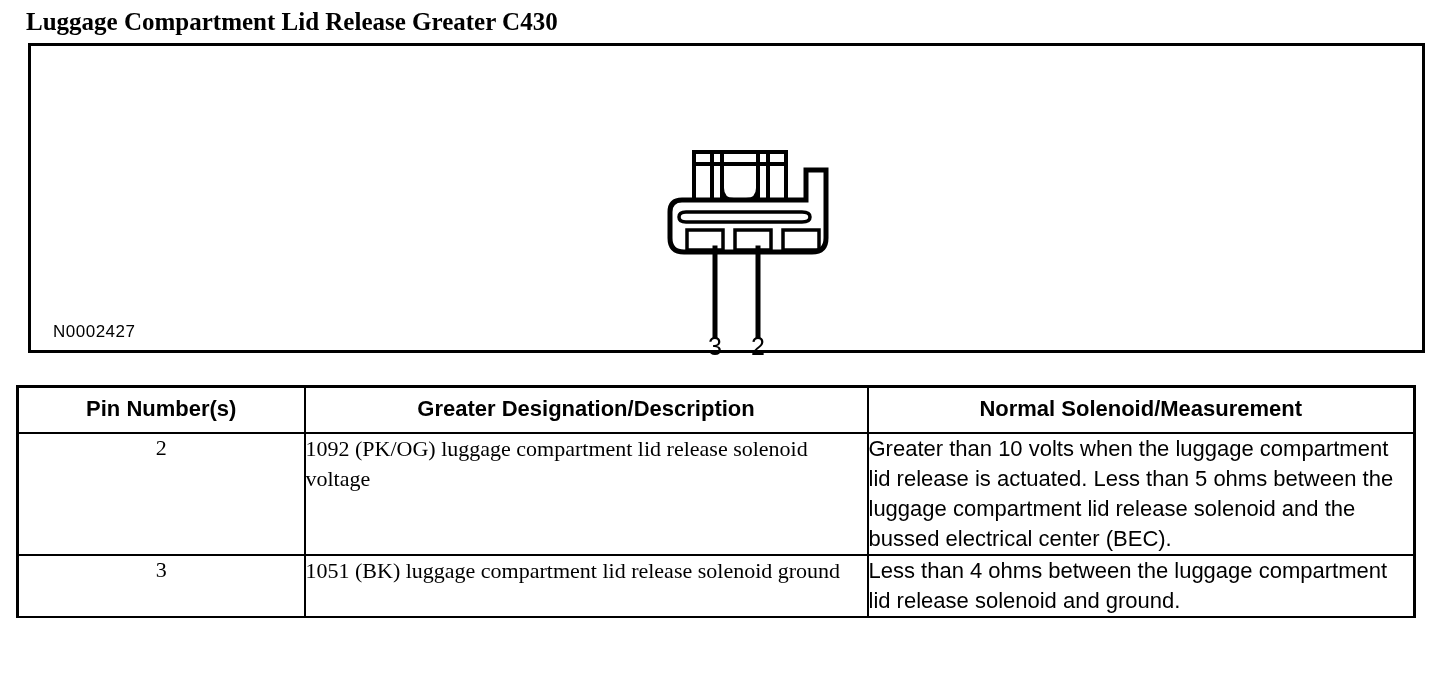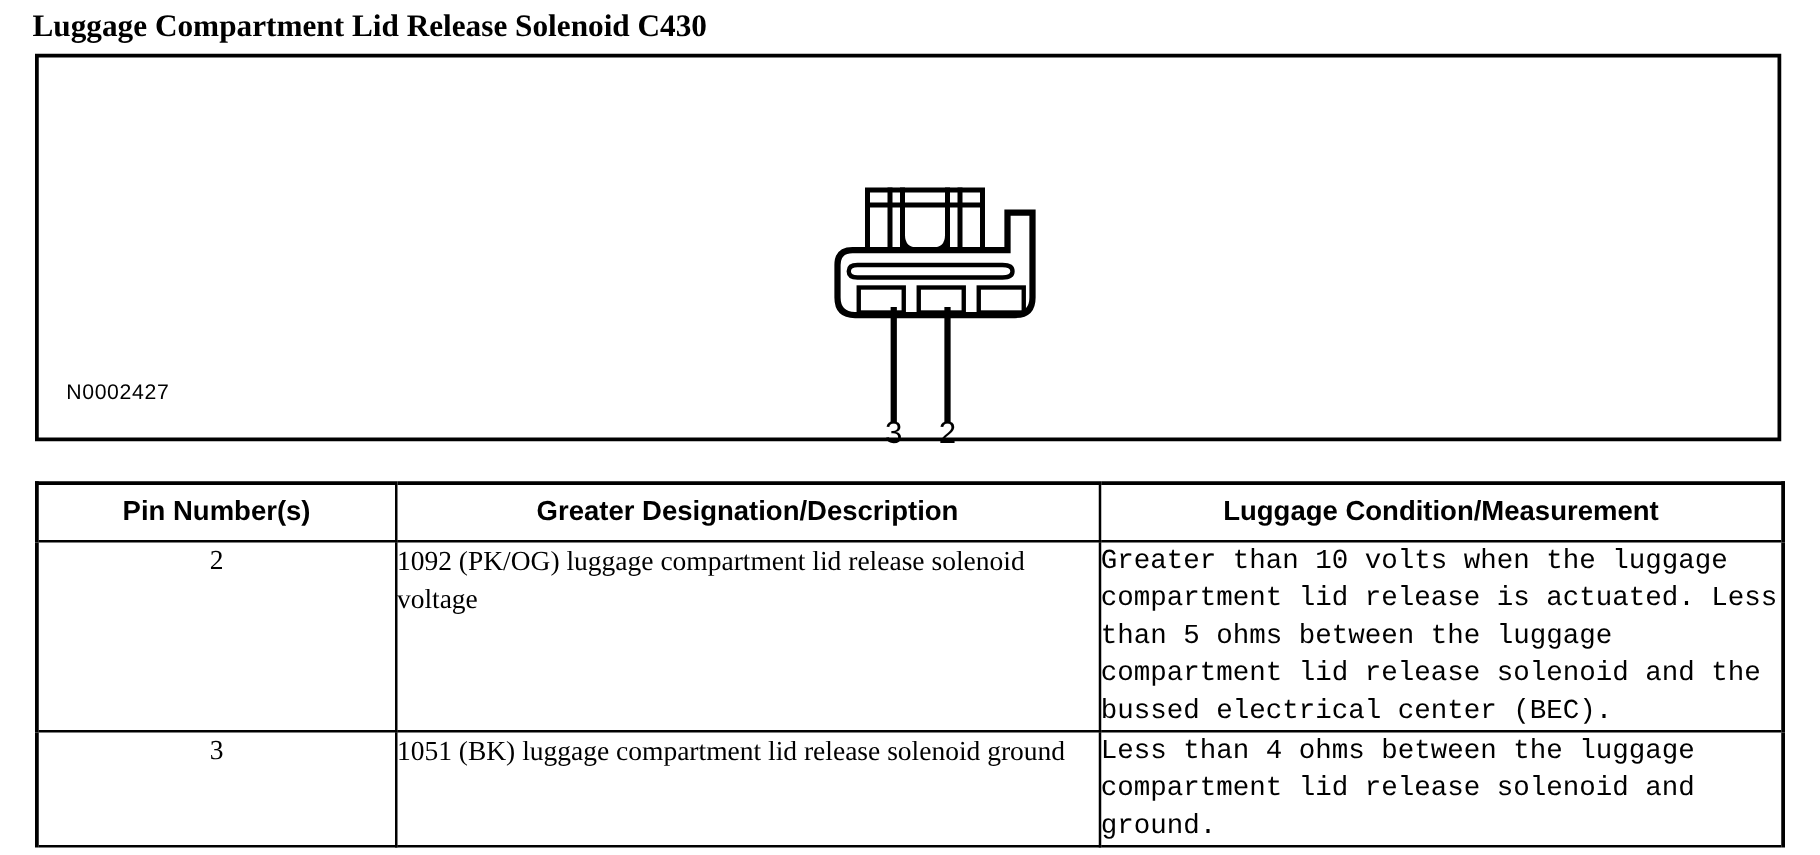--- a/index.html
+++ b/index.html
@@ -36,21 +36,21 @@
     top: 43px;
     width: 1397px;
     height: 310px;
     border: 3px solid #000000;
     box-sizing: border-box;
     background: #ffffff;
   }
   .diagram-ref {
     position: absolute;
     left: 22px;
-    bottom: 26px;
+    bottom: 8px;
     font-family: "Liberation Sans", sans-serif;
     font-size: 17px;
     line-height: 20px;
     letter-spacing: 0.5px;
   }
 
   
   .connector-art {
     position: absolute;
     left: 595px;
@@ -80,21 +80,21 @@
     top: 0;
     width: 30px;
     text-align: center;
   }
   .pin-callout.lead-left  { left: 21px; }
   .pin-callout.lead-right { left: 64px; }
 
   
   .spec-table {
     position: absolute;
-    left: 28px;
+    left: 16px;
     top: 385px;
     width: 1397px;
     border-collapse: collapse;
     table-layout: fixed;
     background: #ffffff;
   }
   .spec-table col.col-pin   { width: 287px; }
   .spec-table col.col-desc  { width: 563px; }
   .spec-table col.col-meas  { width: 547px; }
 
@@ -138,31 +138,31 @@
     padding: 10px 6px 14px;
   }
   .cell-desc {
     font-family: "Liberation Serif", serif;
     font-size: 22px;
     line-height: 30px;
     text-align: left;
     padding: 10px 16px 14px;
   }
   .cell-meas {
-    font-family: Liberation Mono, monospace;
+    font-family: Liberation Sans, sans-serif;
     font-size: 22px;
     line-height: 30px;
     text-align: left;
     padding: 10px 14px 14px;
   }
 </style>
 </head>
 <body>
 
-<div class="page-title">Luggage Compartment Lid Release Solenoid C430</div>
+<div class="page-title">Luggage Compartment Lid Release Greater C430</div>
 
 <div class="diagram-panel">
 
   <div class="connector-art">
     <svg viewBox="0 0 240 250" xmlns="http://www.w3.org/2000/svg" fill="none" stroke="#000000" stroke-width="4" stroke-linecap="square" stroke-linejoin="miter">
 
       <g>
         <path d="M68 56 L68 104 L160 104 L160 56 Z"></path>
         <line x1="68" y1="68" x2="160" y2="68"></line>
         <line x1="86" y1="56" x2="86" y2="104"></line>
@@ -215,21 +215,21 @@
 <table class="spec-table">
   <colgroup>
     <col class="col-pin">
     <col class="col-desc">
     <col class="col-meas">
   </colgroup>
   <thead>
     <tr>
       <th>Pin Number(s)</th>
       <th>Greater Designation/Description</th>
-      <th>Luggage Condition/Measurement</th>
+      <th>Normal Solenoid/Measurement</th>
     </tr>
   </thead>
   <tbody>
     <tr>
       <td class="cell-pin">2</td>
       <td class="cell-desc">1092 (PK/OG) luggage compartment lid release solenoid voltage</td>
       <td class="cell-meas">Greater than 10 volts when the luggage compartment lid release is actuated. Less than 5 ohms between the luggage compartment lid release solenoid and the bussed electrical center (BEC).</td>
     </tr>
     <tr>
       <td class="cell-pin">3</td>

